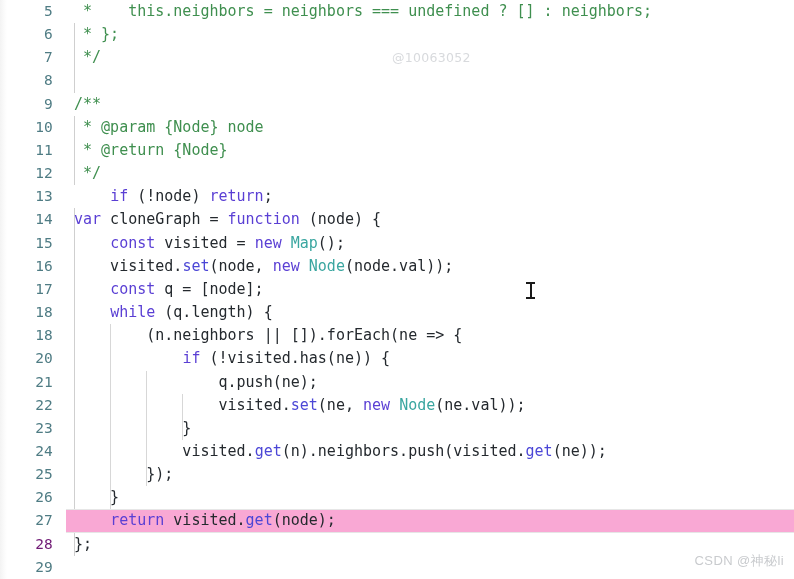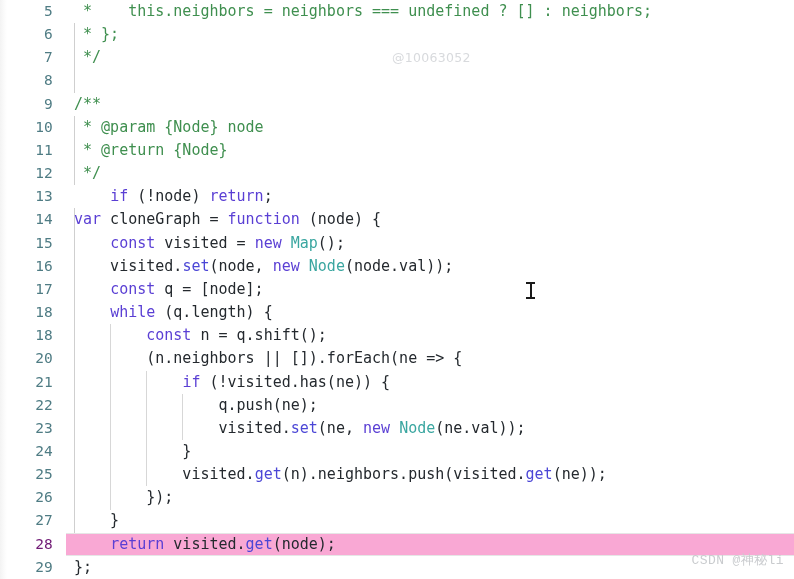--- a/index.html
+++ b/index.html
@@ -110,21 +110,21 @@
     font-size: 12.5px;
     letter-spacing: 0.3px;
     z-index: 6;
     user-select: none;
   }
   .wm-corner {
     position: absolute;
     right: 10px;
     bottom: 7px;
     color: #c9cbce;
-    font-family: Liberation Mono, monospace;
+    font-family: Liberation Sans, sans-serif;
     font-size: 13px;
     letter-spacing: 0.4px;
     z-index: 6;
     user-select: none;
   }
 
   
   .ibeam {
     position: absolute;
     left: 526px;
@@ -231,21 +231,20 @@
       <div class="line"><span class="c-comment">/**</span></div>
       <div class="line"><span class="c-comment"> * @param {Node} node</span></div>
       <div class="line"><span class="c-comment"> * @return {Node}</span></div>
       <div class="line"><span class="c-comment"> */</span></div>
       <div class="line"><span class="c-plain">    </span><span class="c-keyword">if</span><span class="c-plain"> (!node) </span><span class="c-keyword">return</span><span class="c-plain">;</span></div>
       <div class="line"><span class="c-keyword">var</span><span class="c-plain"> cloneGraph = </span><span class="c-keyword">function</span><span class="c-plain"> (node) {</span></div>
       <div class="line"><span class="c-plain">    </span><span class="c-keyword">const</span><span class="c-plain"> visited = </span><span class="c-keyword">new</span><span class="c-plain"> </span><span class="c-type">Map</span><span class="c-plain">();</span></div>
       <div class="line"><span class="c-plain">    visited.</span><span class="c-method">set</span><span class="c-plain">(node, </span><span class="c-keyword">new</span><span class="c-plain"> </span><span class="c-type">Node</span><span class="c-plain">(node.val));</span></div>
       <div class="line"><span class="c-plain">    </span><span class="c-keyword">const</span><span class="c-plain"> q = [node];</span></div>
       <div class="line"><span class="c-plain">    </span><span class="c-keyword">while</span><span class="c-plain"> (q.length) {</span></div>
-      <div class="line"><span class="c-plain">        </span><span class="c-keyword">const</span><span class="c-plain"> n = q.shift();</span></div>
       <div class="line"><span class="c-plain">        (n.neighbors || []).forEach(ne =&gt; {</span></div>
       <div class="line"><span class="c-plain">            </span><span class="c-keyword">if</span><span class="c-plain"> (!visited.has(ne)) {</span></div>
       <div class="line"><span class="c-plain">                q.push(ne);</span></div>
       <div class="line"><span class="c-plain">                visited.</span><span class="c-method">set</span><span class="c-plain">(ne, </span><span class="c-keyword">new</span><span class="c-plain"> </span><span class="c-type">Node</span><span class="c-plain">(ne.val));</span></div>
       <div class="line"><span class="c-plain">            }</span></div>
       <div class="line"><span class="c-plain">            visited.</span><span class="c-method">get</span><span class="c-plain">(n).neighbors.push(visited.</span><span class="c-method">get</span><span class="c-plain">(ne));</span></div>
       <div class="line"><span class="c-plain">        });</span></div>
       <div class="line"><span class="c-plain">    }</span></div>
       <div class="line active"><span class="c-plain">    </span><span class="c-keyword">return</span><span class="c-plain"> visited.</span><span class="c-method">get</span><span class="c-plain">(node);</span></div>
       <div class="line"><span class="c-plain">};</span></div>

